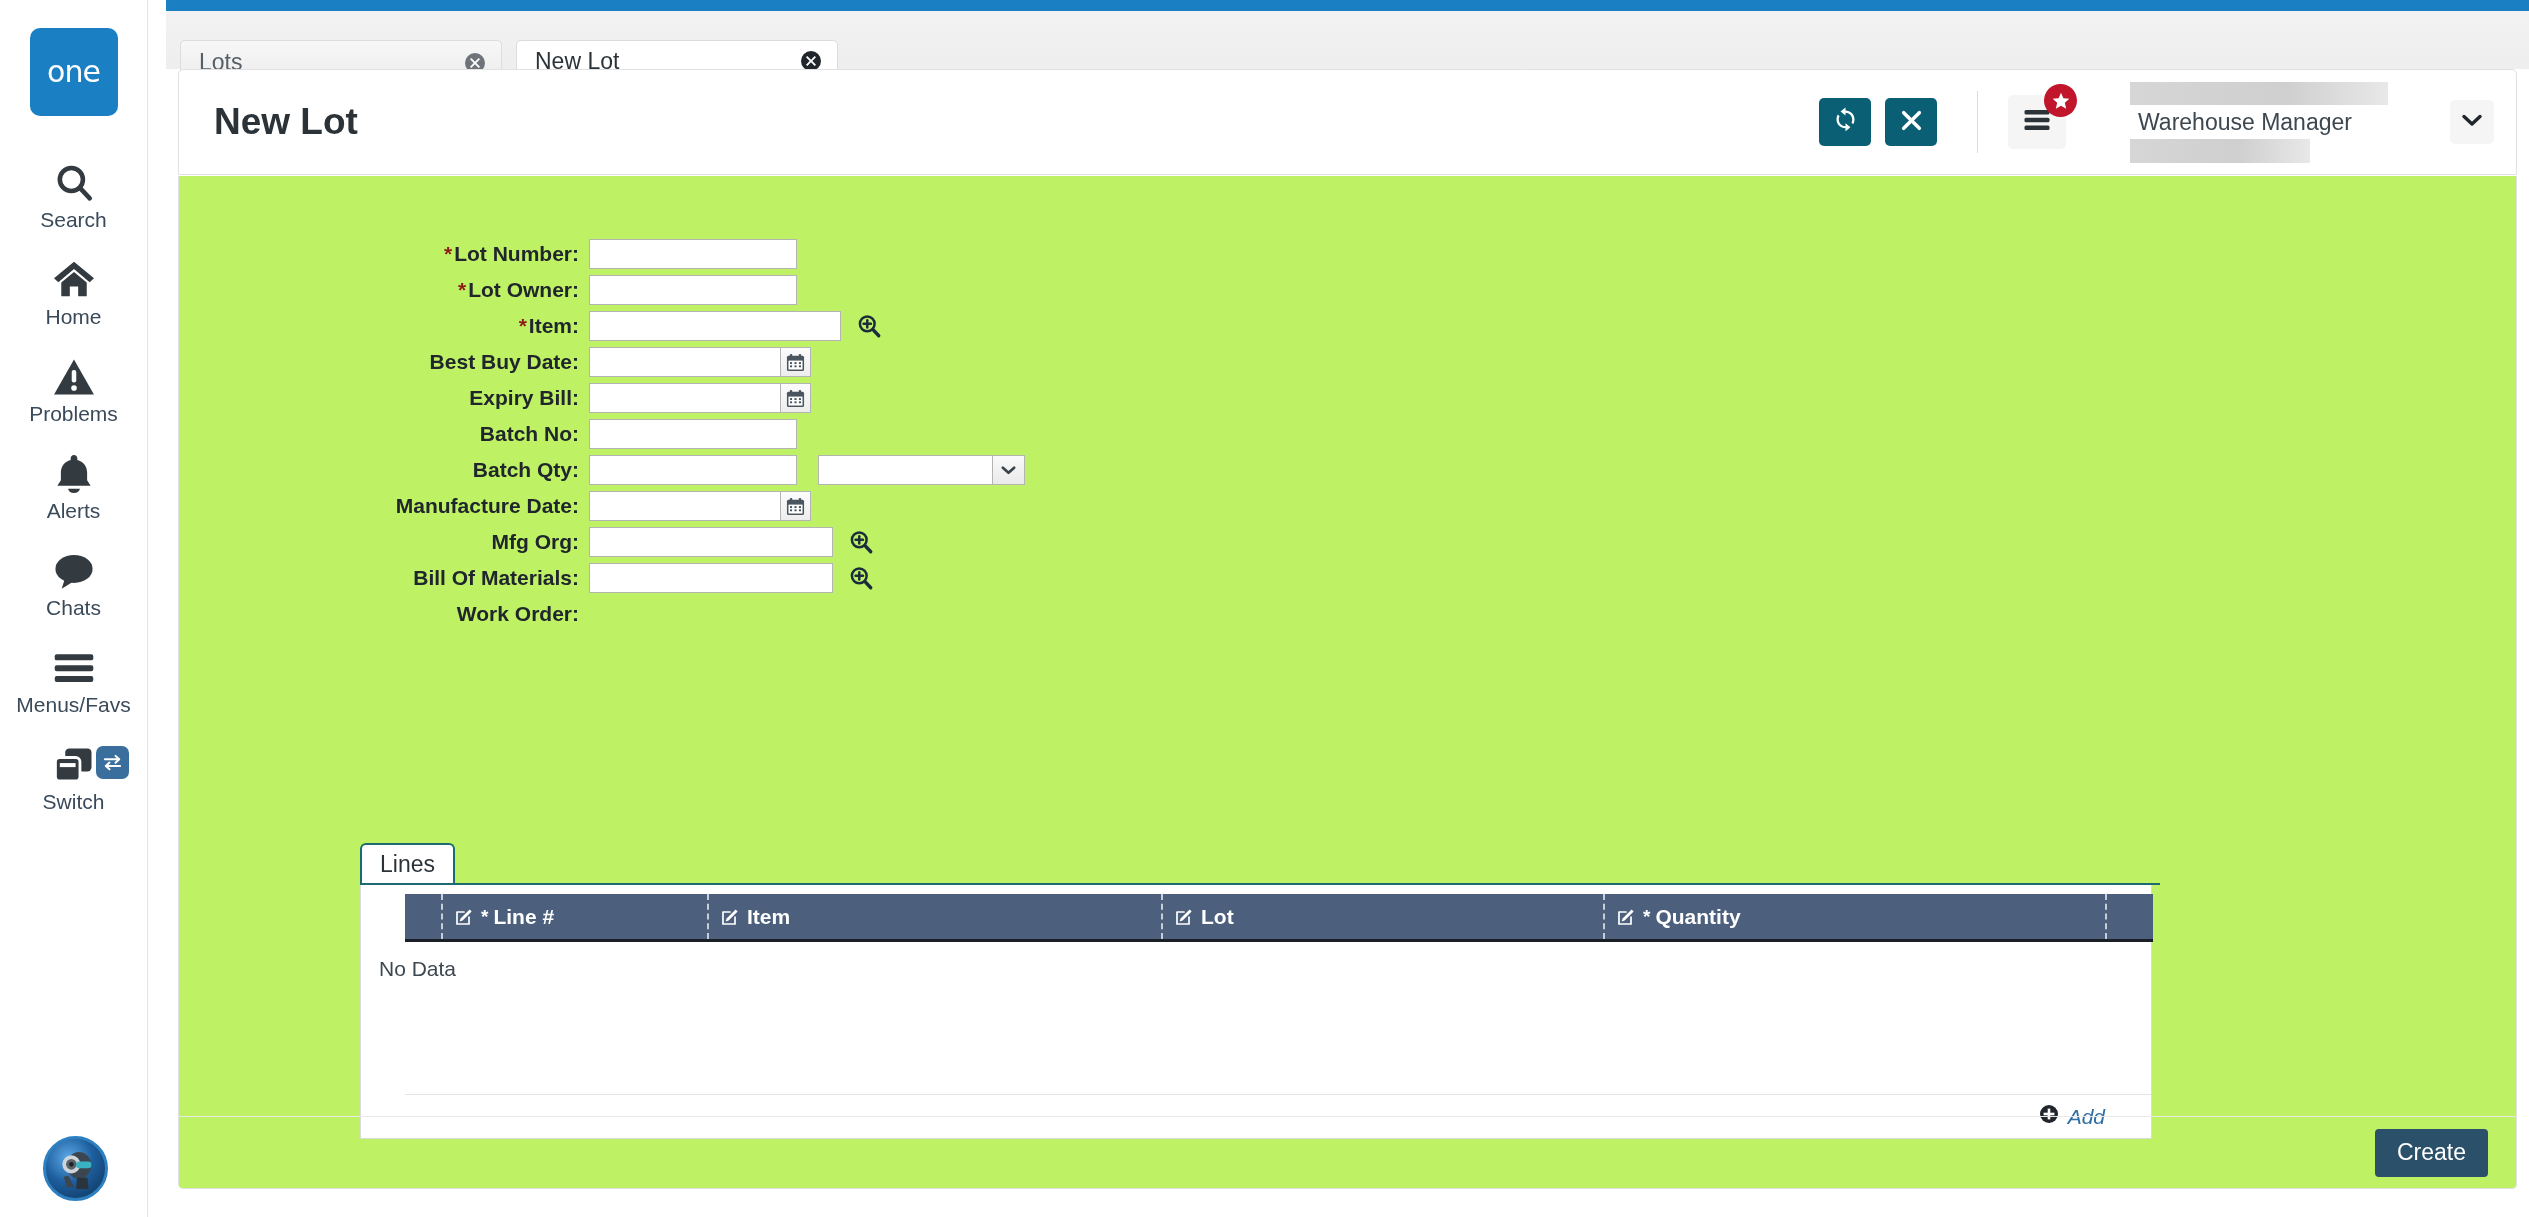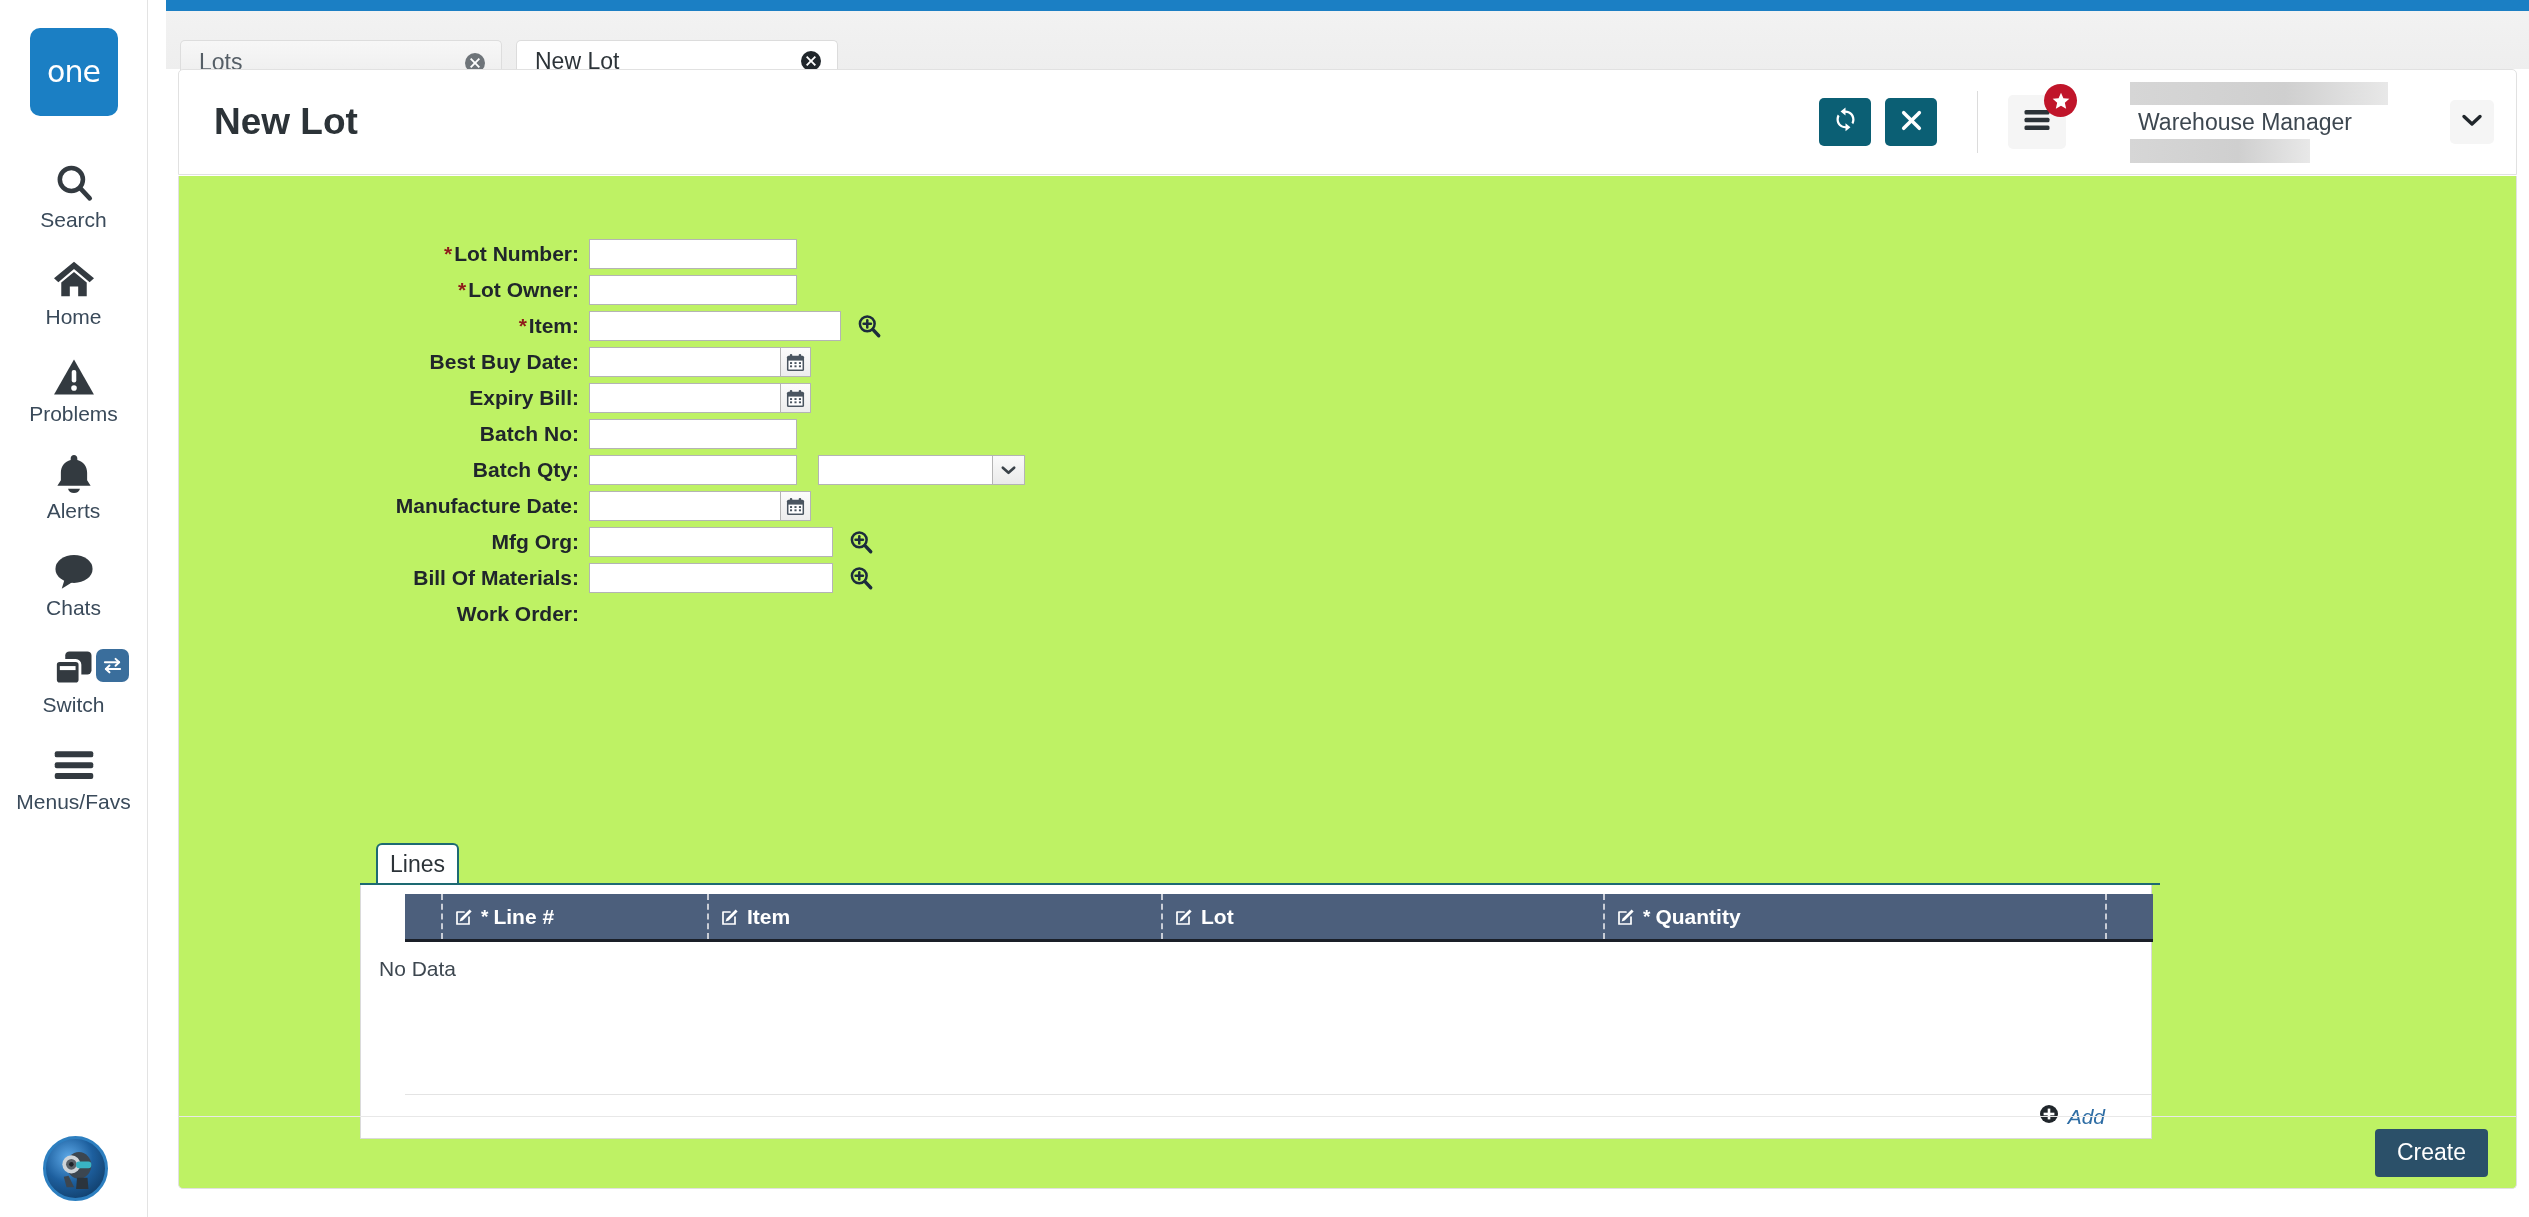--- a/index.html
+++ b/index.html
@@ -158,21 +158,21 @@
   .sel-arrow {
     width: 32px; height: 30px; border: 1px solid #b4b4b4; border-left: none;
     background: linear-gradient(#fafafa,#eaeaea);
     display: flex; align-items: center; justify-content: center; cursor: pointer;
   }
 
   
   .lines-section { position: absolute; left: 181px; top: 667px; width: 1800px; }
   .lines-tabbar { position: relative; height: 40px; }
   .lines-tab {
-    position: absolute; left: 16px; top: 0; height: 40px; padding: 0 12px;
+    position: absolute; left: 0; top: 0; height: 40px; padding: 0 18px;
     display: flex; align-items: center; background: #ffffff;
     border: 2px solid #1d6a72; border-bottom: none; border-radius: 6px 6px 0 0;
     font-size: 23px; color: #2c3338; cursor: pointer;
   }
   .lines-underline { height: 2px; background: #1d6a72; width: 1800px; }
   .grid {
     position: relative; margin-top: 0; width: 1792px; height: 254px;
     border-left: 1px solid #dadada; border-right: 1px solid #dadada;
     border-bottom: 1px solid #dadada; background: #ffffff;
   }
@@ -275,46 +275,46 @@
           <svg width="42" height="38" viewBox="0 0 24 21" fill="#333a40">
             <ellipse cx="12" cy="9.3" rx="10.6" ry="8"></ellipse>
             <path d="M6.6 15.4 L5 20.6 L11.4 16.6 Z"></path>
           </svg>
         </span>
         <span class="nav-label">Chats</span>
       </div>
 
       <div class="nav-item">
         <span class="nav-icon">
+          <svg width="42" height="32" viewBox="0 0 24 18" fill="#333a40">
+            <rect x="1" y="1.2" width="22" height="3.4" rx="1.1"></rect>
+            <rect x="1" y="7.4" width="22" height="3.4" rx="1.1"></rect>
+            <rect x="1" y="13.6" width="22" height="3.4" rx="1.1"></rect>
+          </svg>
+        </span>
+        <span class="nav-label">Menus/Favs</span>
+      </div>
+
+      <div class="nav-item">
+        <span class="nav-icon">
           <svg width="42" height="38" viewBox="0 0 24 21" fill="#333a40">
             <rect x="7" y="1" width="15" height="13.2" rx="2.4"></rect>
             <rect x="1.4" y="6.2" width="14" height="13.4" rx="2.4" fill="#333a40" stroke="#ffffff" stroke-width="1.6"></rect>
             <rect x="3.9" y="9.4" width="9" height="2.3" fill="#ffffff"></rect>
           </svg>
         </span>
         <span class="switch-badge">
           <svg width="21" height="19" viewBox="0 0 22 20" fill="none" stroke="#ffffff" stroke-width="2.1" stroke-linecap="round" stroke-linejoin="round">
             <line x1="3" y1="6.6" x2="18" y2="6.6"></line>
               <polyline points="14.2,3 18,6.6 14.2,10.2"></polyline>
             <line x1="19" y1="13.6" x2="4" y2="13.6"></line>
               <polyline points="7.8,10 4,13.6 7.8,17.2"></polyline>
           </svg>
         </span>
         <span class="nav-label">Switch</span>
-      </div>
-
-      <div class="nav-item">
-        <span class="nav-icon">
-          <svg width="42" height="32" viewBox="0 0 24 18" fill="#333a40">
-            <rect x="1" y="1.2" width="22" height="3.4" rx="1.1"></rect>
-            <rect x="1" y="7.4" width="22" height="3.4" rx="1.1"></rect>
-            <rect x="1" y="13.6" width="22" height="3.4" rx="1.1"></rect>
-          </svg>
-        </span>
-        <span class="nav-label">Menus/Favs</span>
       </div>
 
     </div>
 
     <div class="avatar">
       <svg class="avatar-face" viewBox="0 0 40 42">
         <ellipse cx="21" cy="15" rx="13" ry="14" fill="#3c4650"></ellipse>
         <circle cx="13" cy="14" r="9.5" fill="#cfd4d8"></circle>
         <circle cx="13" cy="14" r="5.6" fill="#5a6168"></circle>
         <circle cx="13" cy="14" r="2.4" fill="#1d2228"></circle>

